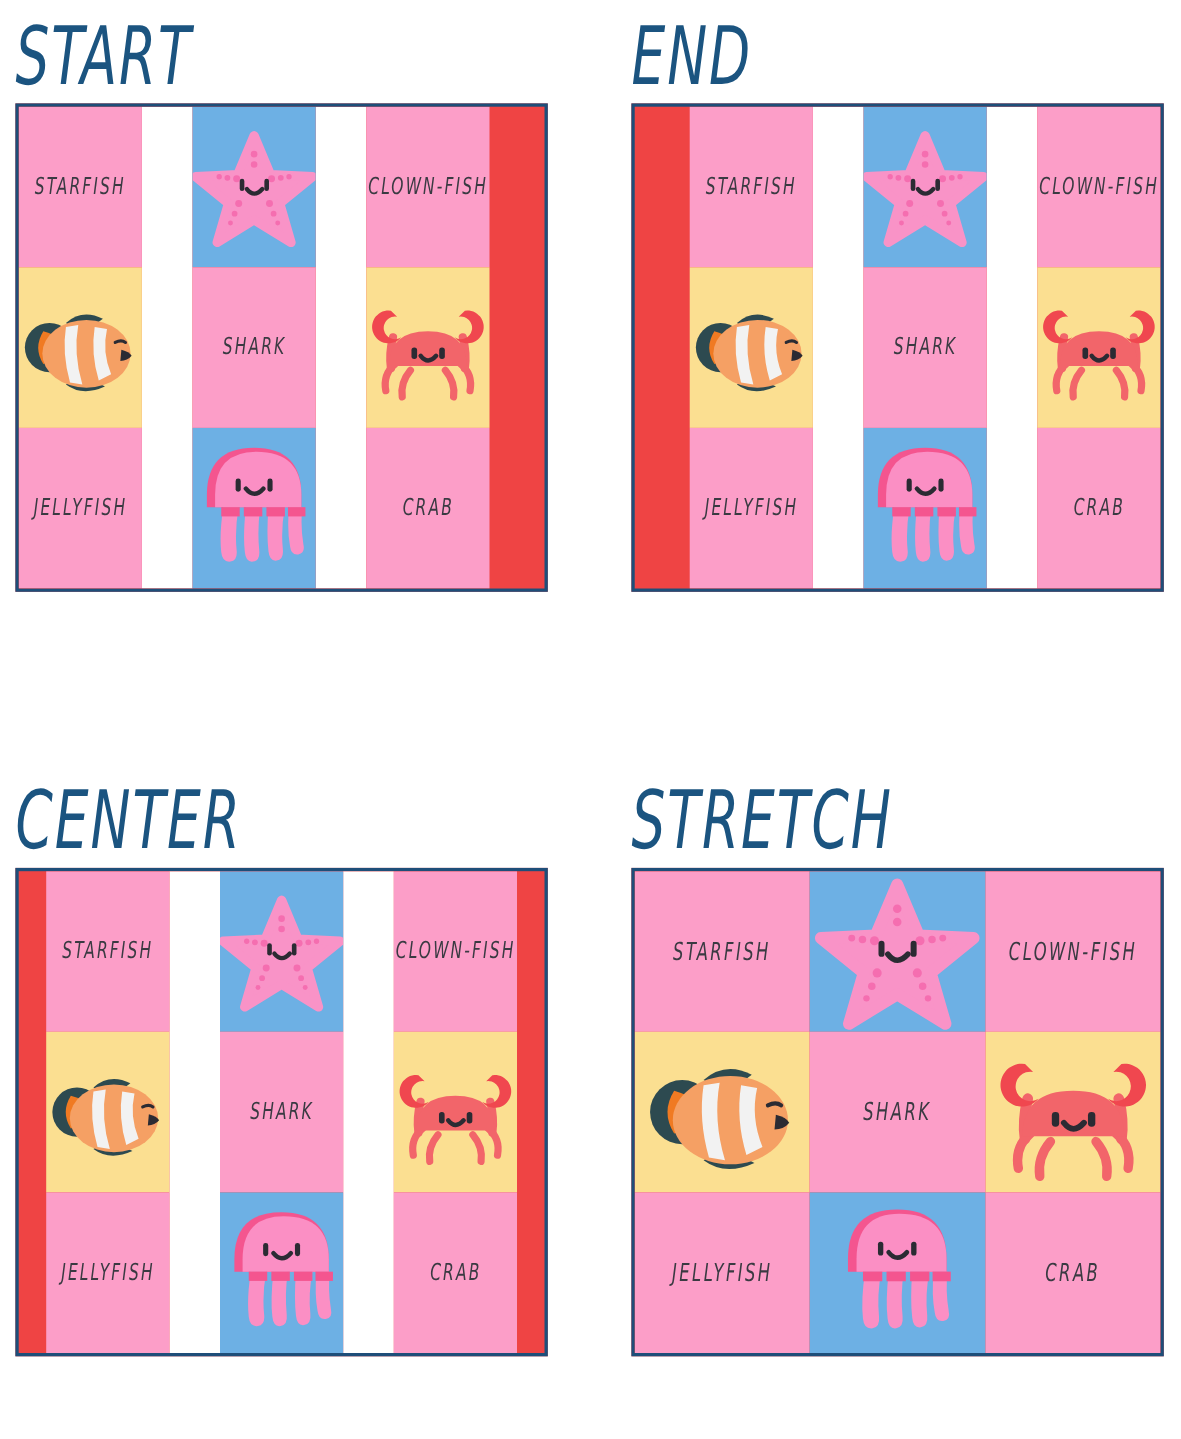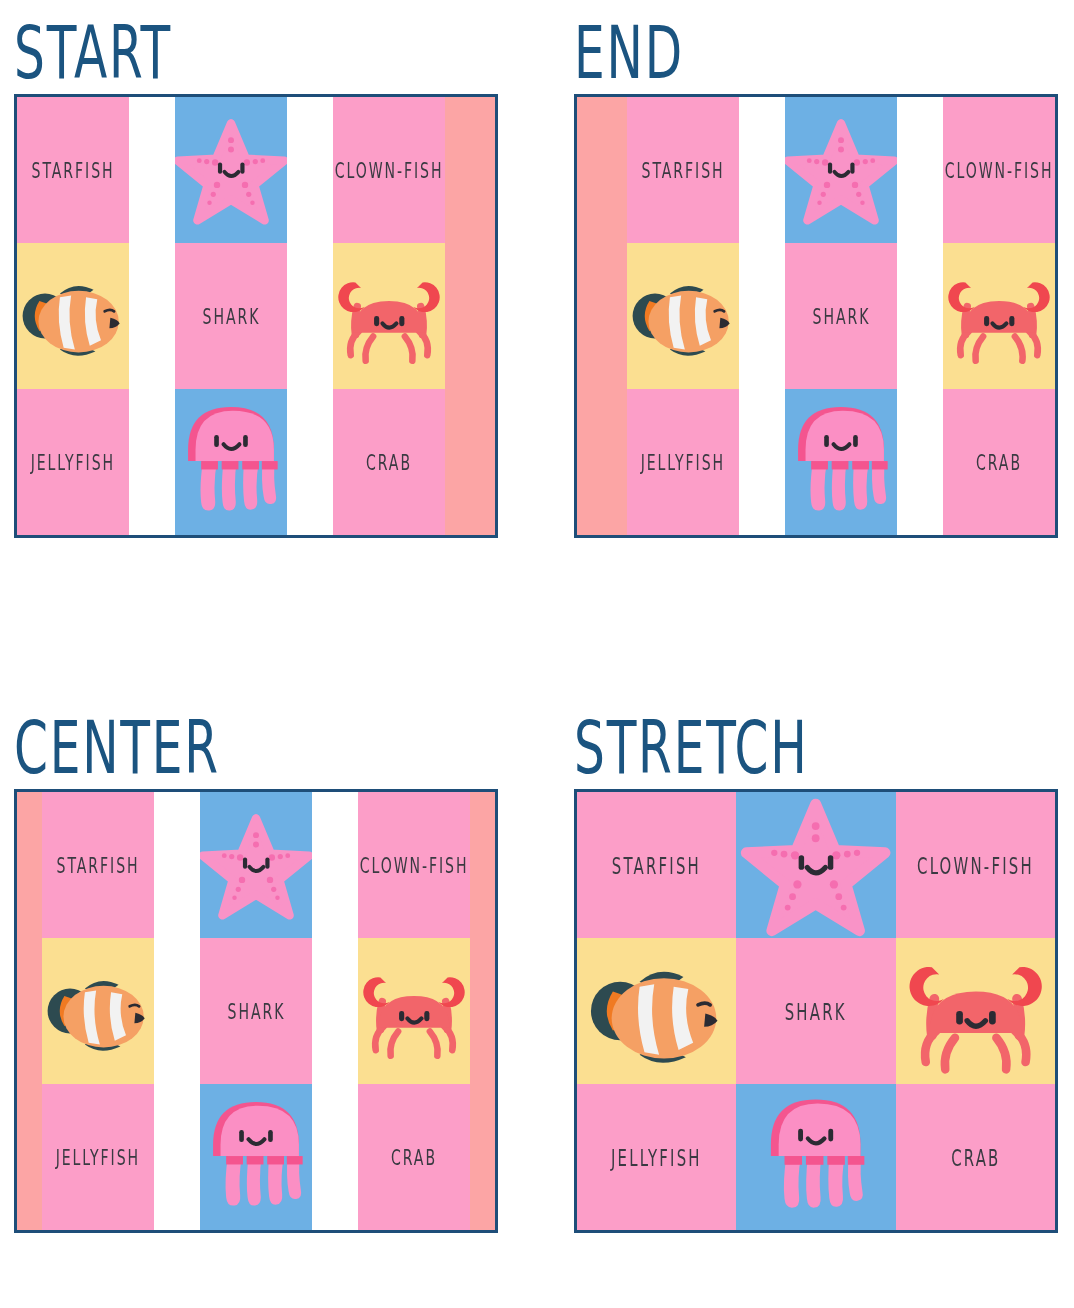--- a/index.html
+++ b/index.html
@@ -24,40 +24,41 @@
     grid-template-columns: 512px 512px;
     grid-template-rows: 607px 607px;
     column-gap: 48px;
     row-gap: 88px;
     padding: 8px 12px 0 14px;
   }
 
   .panel {
     display: flex;
     flex-direction: column;
+    font-style: italic;
   }
 
   .panel-title {
     color: #1b5480;
     font-family: "DejaVu Sans Condensed", "Liberation Sans Narrow", "Liberation Sans", sans-serif;
     font-size: 60px;
     line-height: 1.0;
     font-weight: 400;
     letter-spacing: 2px;
     transform: scaleY(1.22) scaleX(0.90);
     transform-origin: left top;
     height: 86px;
     padding-top: 6px;
     white-space: nowrap;
   }
 
   
   .demo-box {
     border: 3px solid #1e4e79;
-    background: #fca5a5;
+    background: #ef4444;
     width: 484px;
     height: 444px;
     display: flex;
     flex-direction: row;
     overflow: hidden;
   }
 
   
   .demo-box.align-start   { justify-content: flex-start; }
   .demo-box.align-end     { justify-content: flex-end; }

